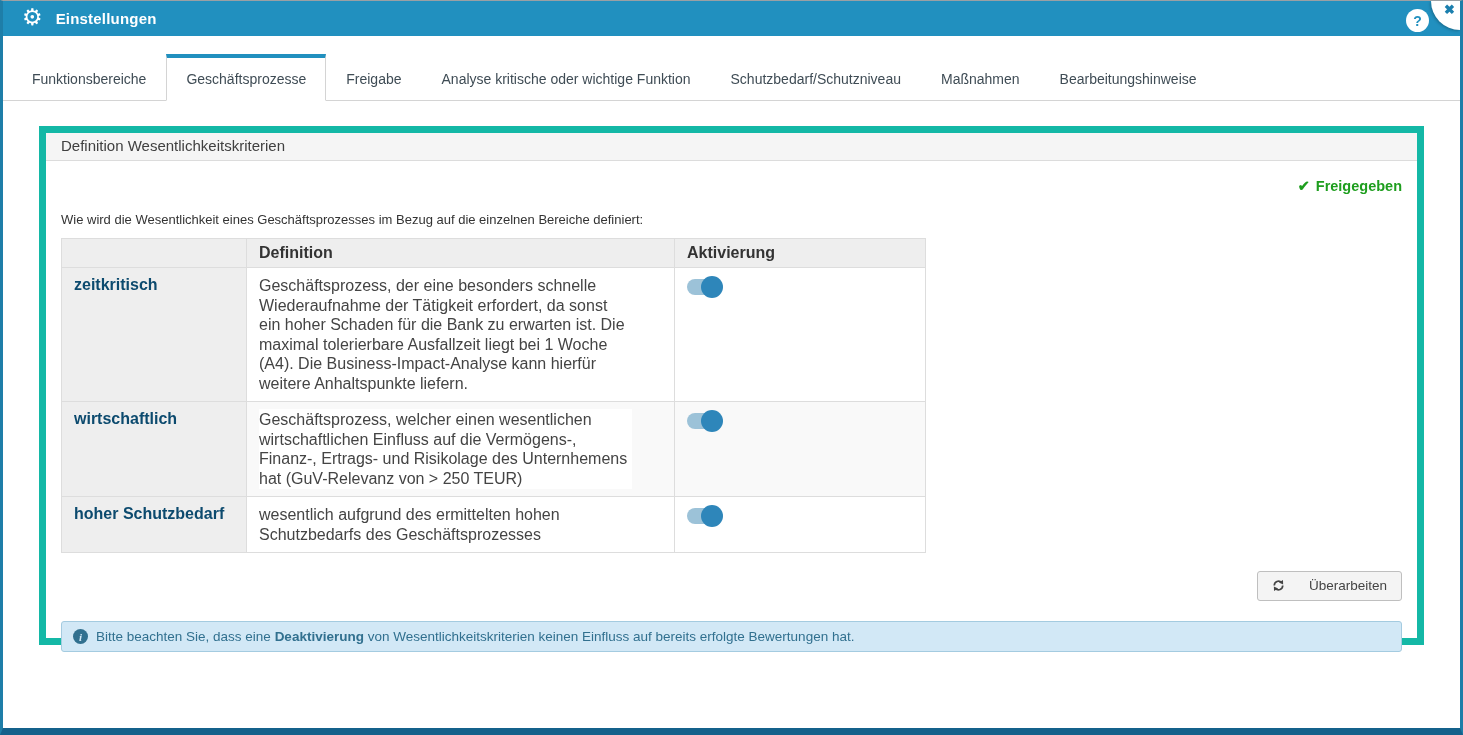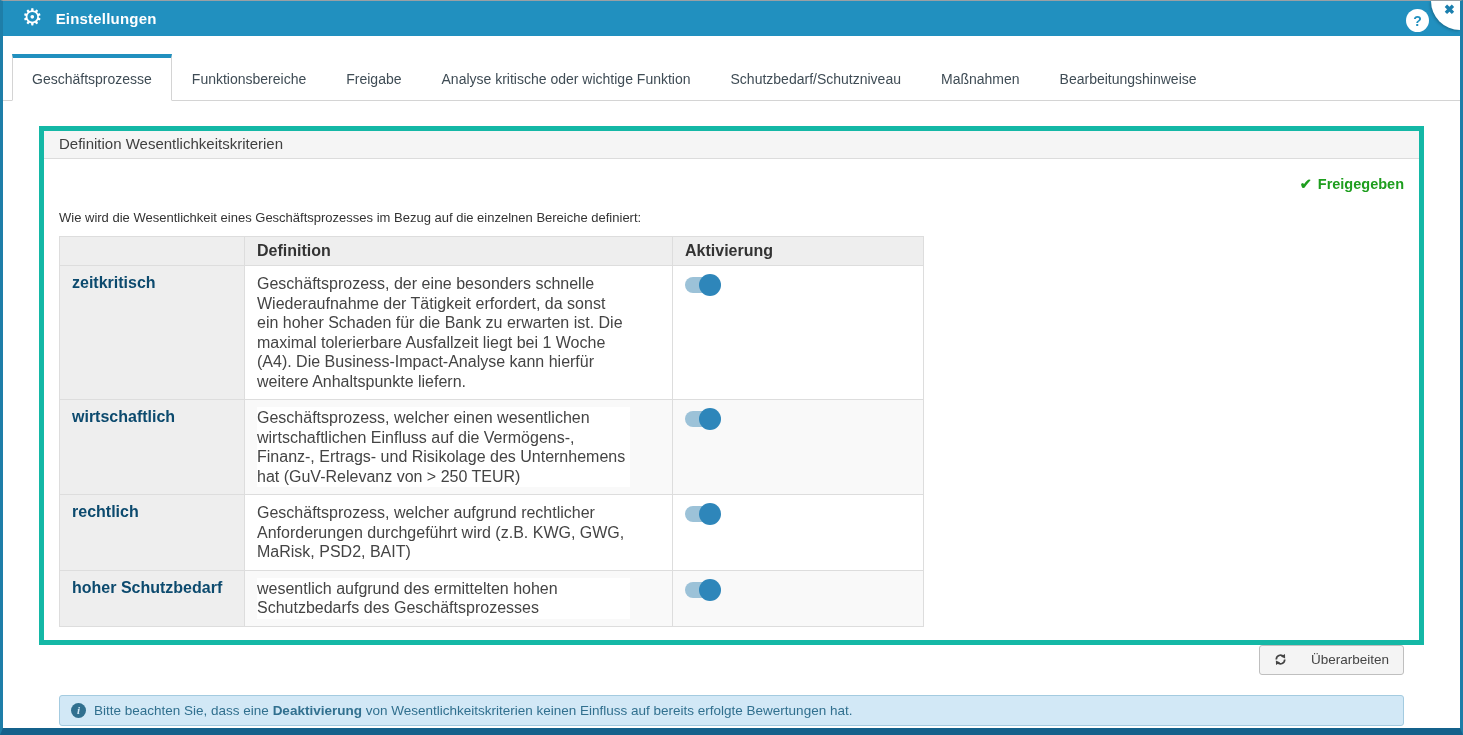--- a/index.html
+++ b/index.html
@@ -32,21 +32,21 @@
   .tab {
     display:flex; align-items:center; padding:0 19px; font-size:14px; color:#3f4c55; cursor:pointer;
     border:1px solid transparent; border-top:4px solid transparent; margin-bottom:-1px; white-space:nowrap;
   }
   .tab.active {
     background:#fff; border-left-color:#d4d4d4; border-right-color:#d4d4d4;
     border-top:4px solid var(--accent,#2190bf); border-bottom:1px solid #fff; font-weight:400;
   }
 
   
-  .content-panel { margin:25px 36px 0; height:519px; box-sizing:border-box; border:5px solid #14b8a6; }
+  .content-panel { margin:25px 36px 0; height:519px; box-sizing:border-box; border:7px solid #14b8a6; }
   .panel-header { background:#f5f5f5; border-bottom:1px solid #dcdcdc; padding:4px 15px 6px; font-size:15px; color:#404040; }
   .panel-body { padding:0 15px; }
 
   .status-line { display:flex; justify-content:flex-end; align-items:center; gap:6px; margin-top:16px; height:18px;
     color:var(--green,#1e9e1e); font-weight:700; font-size:14.5px; }
   .intro { margin-top:17px; font-size:13px; color:#333; }
 
   
   table.criteria { margin-top:11px; border-collapse:collapse; width:864px; font-size:16px; color:#444; table-layout:fixed; }
   .criteria th, .criteria td { border:1px solid #ddd; text-align:left; vertical-align:top; box-sizing:border-box; }
@@ -93,22 +93,22 @@
     <span class="title">Einstellungen</span>
   </div>
   <div class="help">
     <span>?</span>
   </div>
   <div class="close-corner">
     <span class="close-x">✖</span>
   </div>
 
   <div class="tabbar">
+      <div class="tab">Funktionsbereiche</div>
       <div class="tab active">Geschäftsprozesse</div>
-      <div class="tab">Funktionsbereiche</div>
       <div class="tab">Freigabe</div>
       <div class="tab">Analyse kritische oder wichtige Funktion</div>
       <div class="tab">Schutzbedarf/Schutzniveau</div>
       <div class="tab">Maßnahmen</div>
       <div class="tab">Bearbeitungshinweise</div>
     </div>
 
   <div class="content-panel">
     <div class="panel-header">Definition Wesentlichkeitskriterien</div>
     <div class="panel-body">
@@ -150,31 +150,20 @@
               <td class="def">
                 <div class="def-box">Geschäftsprozess, welcher einen wesentlichen wirtschaftlichen Einfluss auf die Vermögens-, Finanz-, Ertrags- und Risikolage des Unternhemens hat (GuV-Relevanz von &gt; 250 TEUR)</div>
               </td>
               <td class="act">
                 <div class="toggle on">
                   <span class="knob"></span>
                 </div>
               </td>
             </tr>
             <tr>
-              <td class="crit">rechtlich</td>
-              <td class="def">
-                <div class="def-box">Geschäftsprozess, welcher aufgrund rechtlicher Anforderungen durchgeführt wird (z.B. KWG, GWG, MaRisk, PSD2, BAIT)</div>
-              </td>
-              <td class="act">
-                <div class="toggle on">
-                  <span class="knob"></span>
-                </div>
-              </td>
-            </tr>
-            <tr>
               <td class="crit">hoher Schutzbedarf</td>
               <td class="def">
                 <div class="def-box">wesentlich aufgrund des ermittelten hohen Schutzbedarfs des Geschäftsprozesses</div>
               </td>
               <td class="act">
                 <div class="toggle on">
                   <span class="knob"></span>
                 </div>
               </td>
             </tr>

